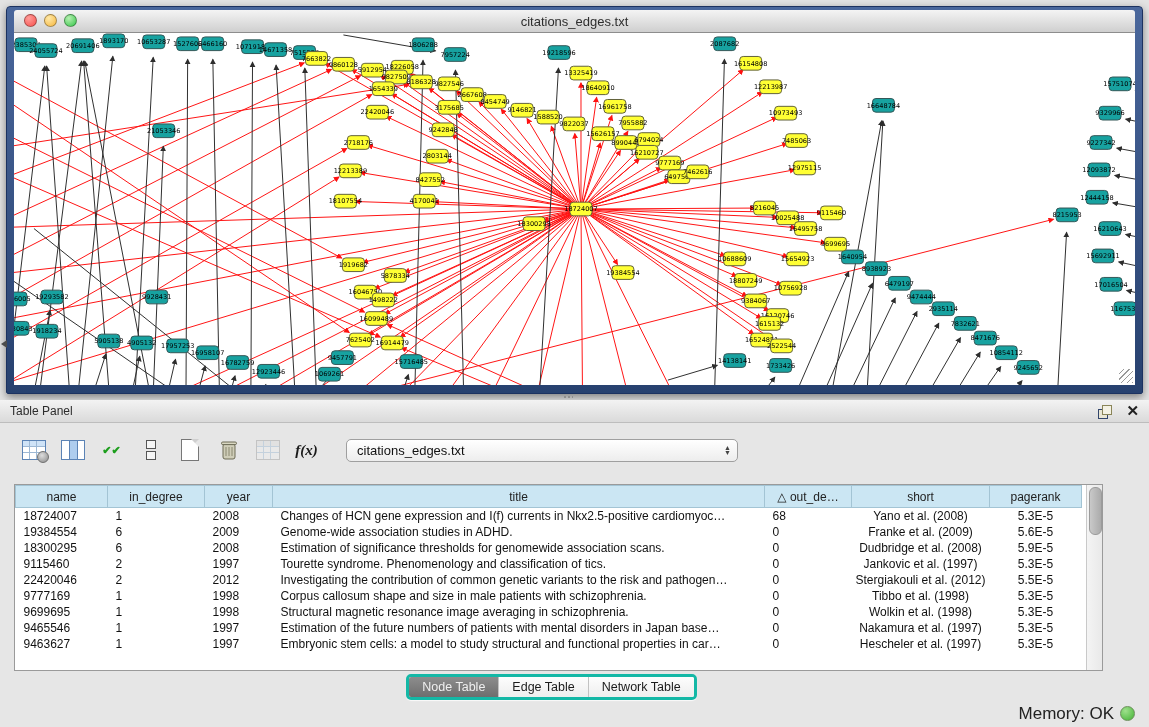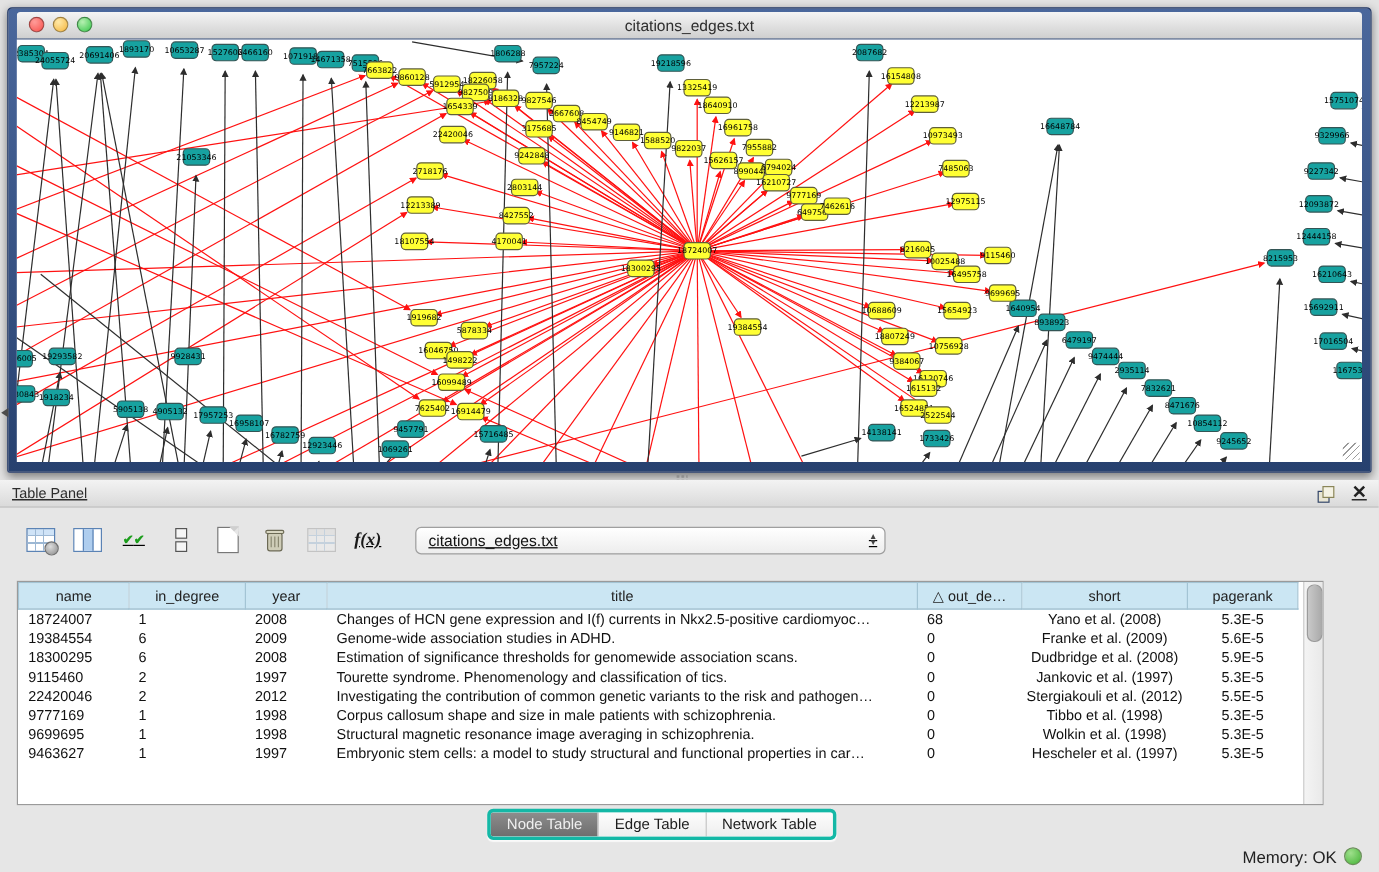--- a/index.html
+++ b/index.html
@@ -22,21 +22,21 @@
   .resize-grip{position:absolute;right:2px;bottom:2px;width:14px;height:14px;
     background:repeating-linear-gradient(135deg,transparent 0 3px,#9a9a9a 3px 4px);}
 
   
   .divider-grip{position:absolute;left:563px;top:395px;width:10px;height:5px;
     background:radial-gradient(circle,#8f8f8f 1px,transparent 1.5px);background-size:4px 4px;}
   .collapse-arrow{position:absolute;left:1px;top:340px;width:0;height:0;
     border-top:4px solid transparent;border-bottom:4px solid transparent;border-right:6px solid #4c4c4c;}
 
   
-  .table-panel{position:absolute;left:0;top:400px;width:1149px;height:327px;background:#e6e6e6;text-decoration:underline;}
+  .table-panel{position:absolute;left:0;top:400px;width:1149px;height:327px;background:#e6e6e6;}
   .panel-header{height:22px;background:linear-gradient(#f3f3f3,#dadada);border-bottom:1px solid #bdbdbd;
     display:flex;align-items:center;padding:0 10px;font-size:12px;color:#2c2c2c;}
   .panel-header .spacer{flex:1;}
   .float-icon{width:14px;height:13px;position:relative;margin-right:14px;cursor:pointer;}
   .float-icon .sq1{position:absolute;left:0;top:4px;width:8px;height:8px;border:1px solid #32456b;background:#e9e6d4;}
   .float-icon .sq2{position:absolute;left:4px;top:0;width:8px;height:8px;border:1px solid #8a8558;background:#f4f2e4;}
   .close-icon{font-size:15px;font-weight:bold;color:#222;line-height:14px;cursor:pointer;}
 
   .toolbar{display:flex;align-items:center;gap:12px;padding:14px 0 10px 20px;}
   .tool{width:27px;height:26px;display:flex;align-items:center;justify-content:center;cursor:pointer;}
@@ -61,21 +61,21 @@
 
   .tabs-row{position:absolute;left:0;top:274px;width:1103px;display:flex;justify-content:center;}
   .segmented{display:flex;border:3px solid #14b8a6;border-radius:5px;overflow:hidden;background:#fff;
     box-shadow:0 1px 1px rgba(255,255,255,.8);}
   .segment{padding:3px 13px;font-size:12.5px;color:#1c1c1c;background:linear-gradient(#fdfdfd,#eee);
     border-left:1px solid #c2c2c2;cursor:pointer;}
   .segment:first-child{border-left:none;}
   .segment.sel{background:linear-gradient(#8d8d8d,#6e6e6e);color:#efefef;}
 
   .statusbar{position:absolute;left:0;top:300px;width:1149px;height:27px;display:flex;align-items:center;
-    justify-content:flex-end;padding-right:14px;box-sizing:border-box;font-size:14px;color:#222;}
+    justify-content:flex-end;padding-right:14px;box-sizing:border-box;font-size:17px;color:#222;}
   .mem-dot{width:13px;height:13px;border-radius:50%;margin-left:6px;border:1px solid #6b8f5a;
     background:radial-gradient(circle at 35% 30%,#9fe08c,#43b335);cursor:pointer;}
 
   
   .mini-table{width:22px;height:18px;border:1px solid #5b83b5;background:
     linear-gradient(#cfe3f7 0 5px,#fff 5px);position:relative;}
   .mini-table:before{content:"";position:absolute;inset:0;
     background:linear-gradient(90deg,transparent 0 6px,#9db8d4 6px 7px,transparent 7px 13px,#9db8d4 13px 14px,transparent 14px),
     linear-gradient(transparent 0 5px,#9db8d4 5px 6px,transparent 6px 11px,#9db8d4 11px 12px,transparent 12px);}
   .gear{position:absolute;right:-4px;bottom:-4px;width:10px;height:10px;border-radius:50%;
@@ -850,20 +850,29 @@
             <tr>
               <td>9699695</td>
               <td>1</td>
               <td>1998</td>
               <td>Structural magnetic resonance image averaging in schizophrenia.</td>
               <td>0</td>
               <td class="center">Wolkin et al. (1998)</td>
               <td class="center">5.3E-5</td>
             </tr>
             <tr>
+              <td>9465546</td>
+              <td>1</td>
+              <td>1997</td>
+              <td>Estimation of the future numbers of patients with mental disorders in Japan base…</td>
+              <td>0</td>
+              <td class="center">Nakamura et al. (1997)</td>
+              <td class="center">5.3E-5</td>
+            </tr>
+            <tr>
               <td>9463627</td>
               <td>1</td>
               <td>1997</td>
               <td>Embryonic stem cells: a model to study structural and functional properties in car…</td>
               <td>0</td>
               <td class="center">Hescheler et al. (1997)</td>
               <td class="center">5.3E-5</td>
             </tr>
           </tbody>
       </table>

